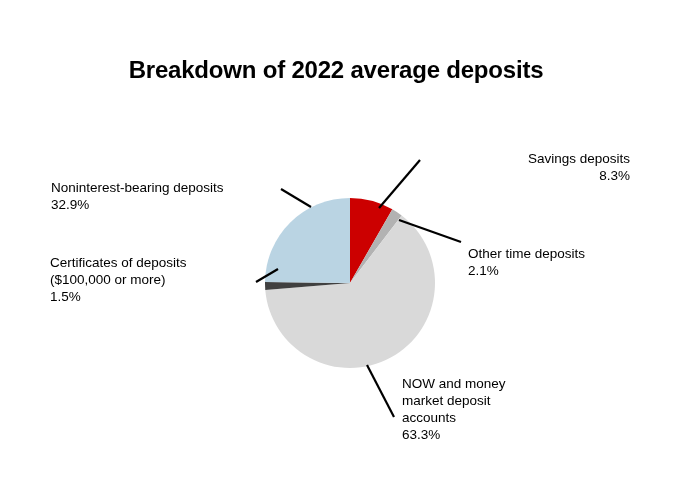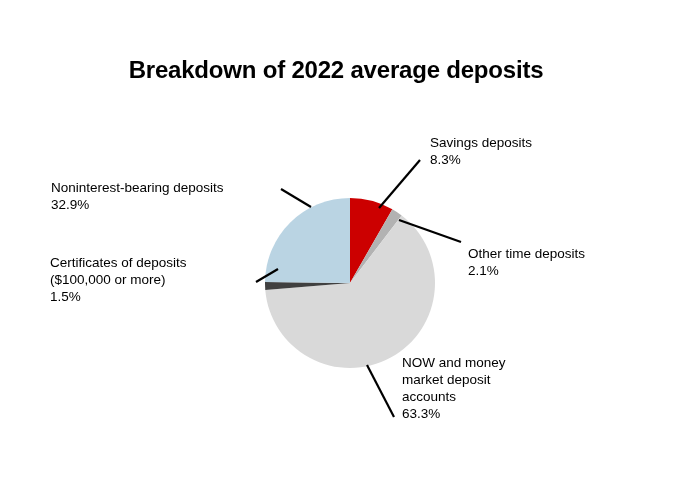--- a/index.html
+++ b/index.html
@@ -43,23 +43,23 @@
     position: absolute;
     font-size: 13.5px;
     line-height: 17px;
     color: #000000;
     white-space: pre-line;
   }
 
   
   #callout-noninterest { left: 51px;  top: 179px; width: 255px; }
   #callout-certificates { left: 50px;  top: 254px; width: 230px; }
-  #callout-savings     { left: 430px; top: 134px; width: 200px; }
+  #callout-savings     { left: 430px; top: 150px; width: 200px; text-align: right; }
   #callout-othertime   { left: 468px; top: 245px; width: 210px; }
-  #callout-now         { left: 402px; top: 354px; width: 190px; }
+  #callout-now         { left: 402px; top: 375px; width: 190px; }
 </style>
 </head>
 <body>
 
 <div id="chart-root">
 
   <div class="chart-title">Breakdown of 2022 average deposits</div>
 
   <svg id="pie-svg" width="694" height="500" viewBox="0 0 694 500">
 

